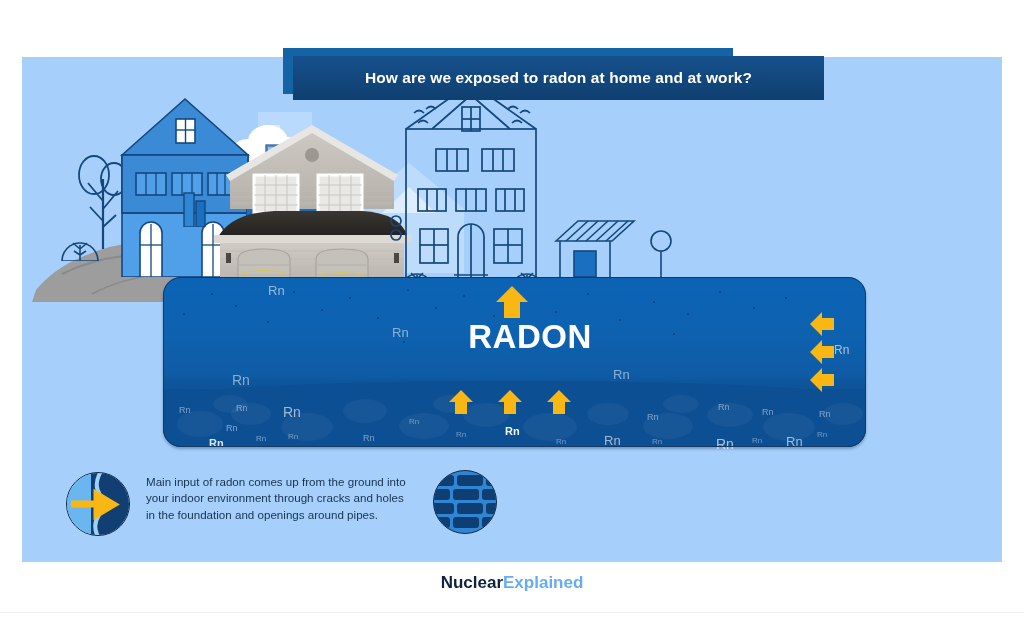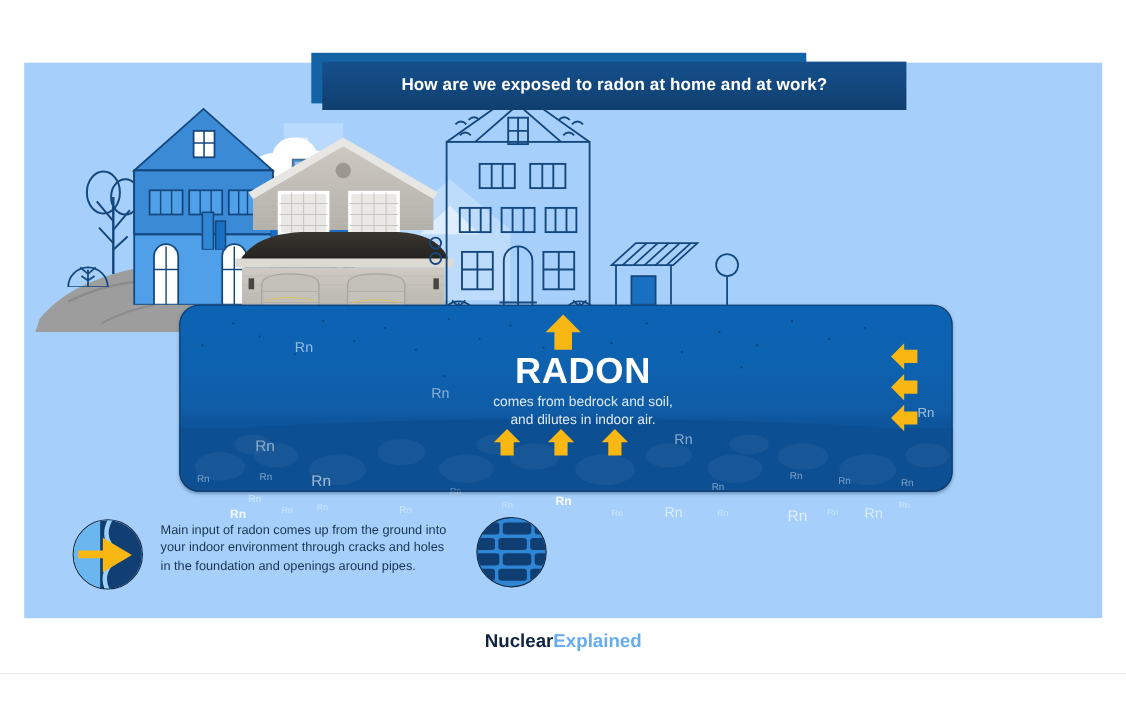--- a/index.html
+++ b/index.html
@@ -117,21 +117,20 @@
     width: 2px; height: 2px;
     border-radius: 50%;
     background: rgba(12,40,75,0.55);
   }
   .rn {
     position: absolute;
     font-family: "Liberation Sans", sans-serif;
     color: #ffffff;
     white-space: nowrap;
     user-select: none;
-    margin-top: 25px;
   }
 
   
   #radon-block {
     position: absolute;
     left: 0; right: 0;
     top: 43px;
     text-align: center;
     z-index: 24;
     padding-left: 31px;
@@ -483,24 +482,20 @@
     <div class="speck" style="left:556px;top:14px;"></div>
     <div class="speck" style="left:590px;top:30px;"></div>
     <div class="speck" style="left:622px;top:20px;"></div>
     <div class="speck" style="left:654px;top:40px;"></div>
     <div class="speck" style="left:400px;top:62px;"></div>
     <div class="speck" style="left:510px;top:56px;"></div>
     <div class="speck" style="left:240px;top:64px;"></div>
 
     <div id="radon-block">
       <div id="radon-title">RADON</div>
-      <div id="radon-sub">
-        <div>comes from bedrock and soil,</div>
-        <div>and dilutes in indoor air.</div>
-      </div>
     </div>
 
     <svg class="arrow-up" width="34" height="34" viewBox="0 0 34 34" style="left:332px;top:8px;">
       <path d="M17 1 L33 17 L25 17 L25 33 L9 33 L9 17 L1 17 Z" fill="#f9b713"></path>
     </svg>
 
     <svg class="arrow-up" width="26" height="26" viewBox="0 0 26 26" style="left:285px;top:112px;">
       <path d="M13 1 L25 13 L19 13 L19 25 L7 25 L7 13 L1 13 Z" fill="#f9b713"></path>
     </svg>
     <svg class="arrow-up" width="26" height="26" viewBox="0 0 26 26" style="left:334px;top:112px;">

